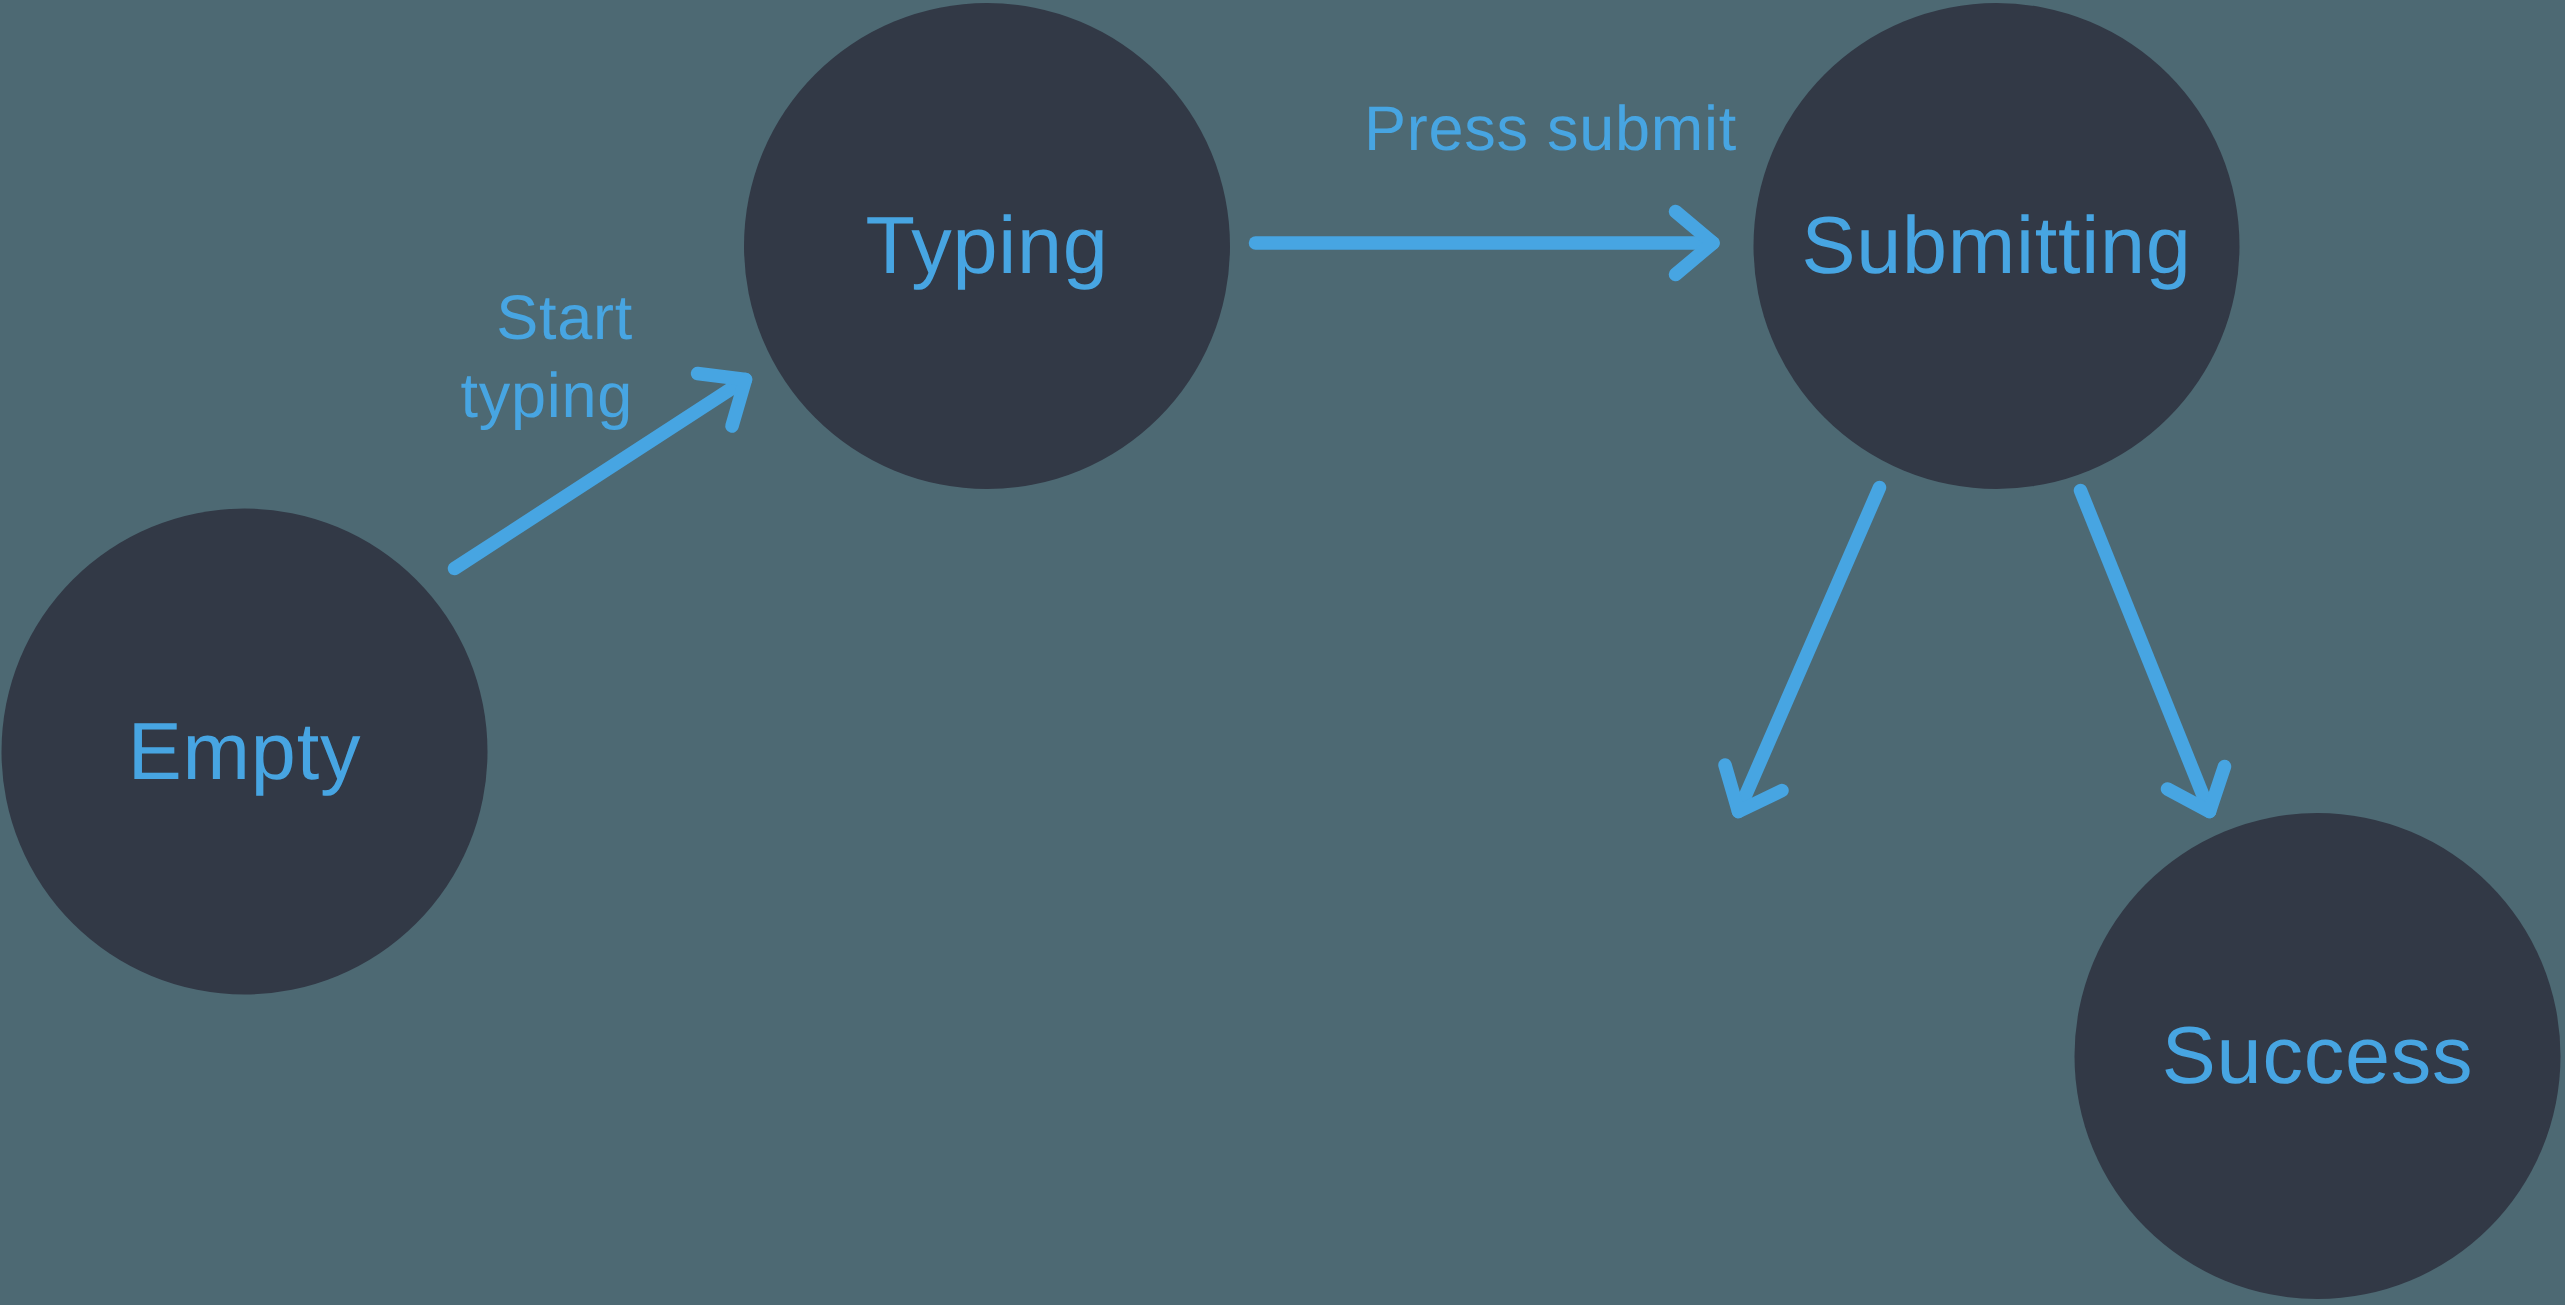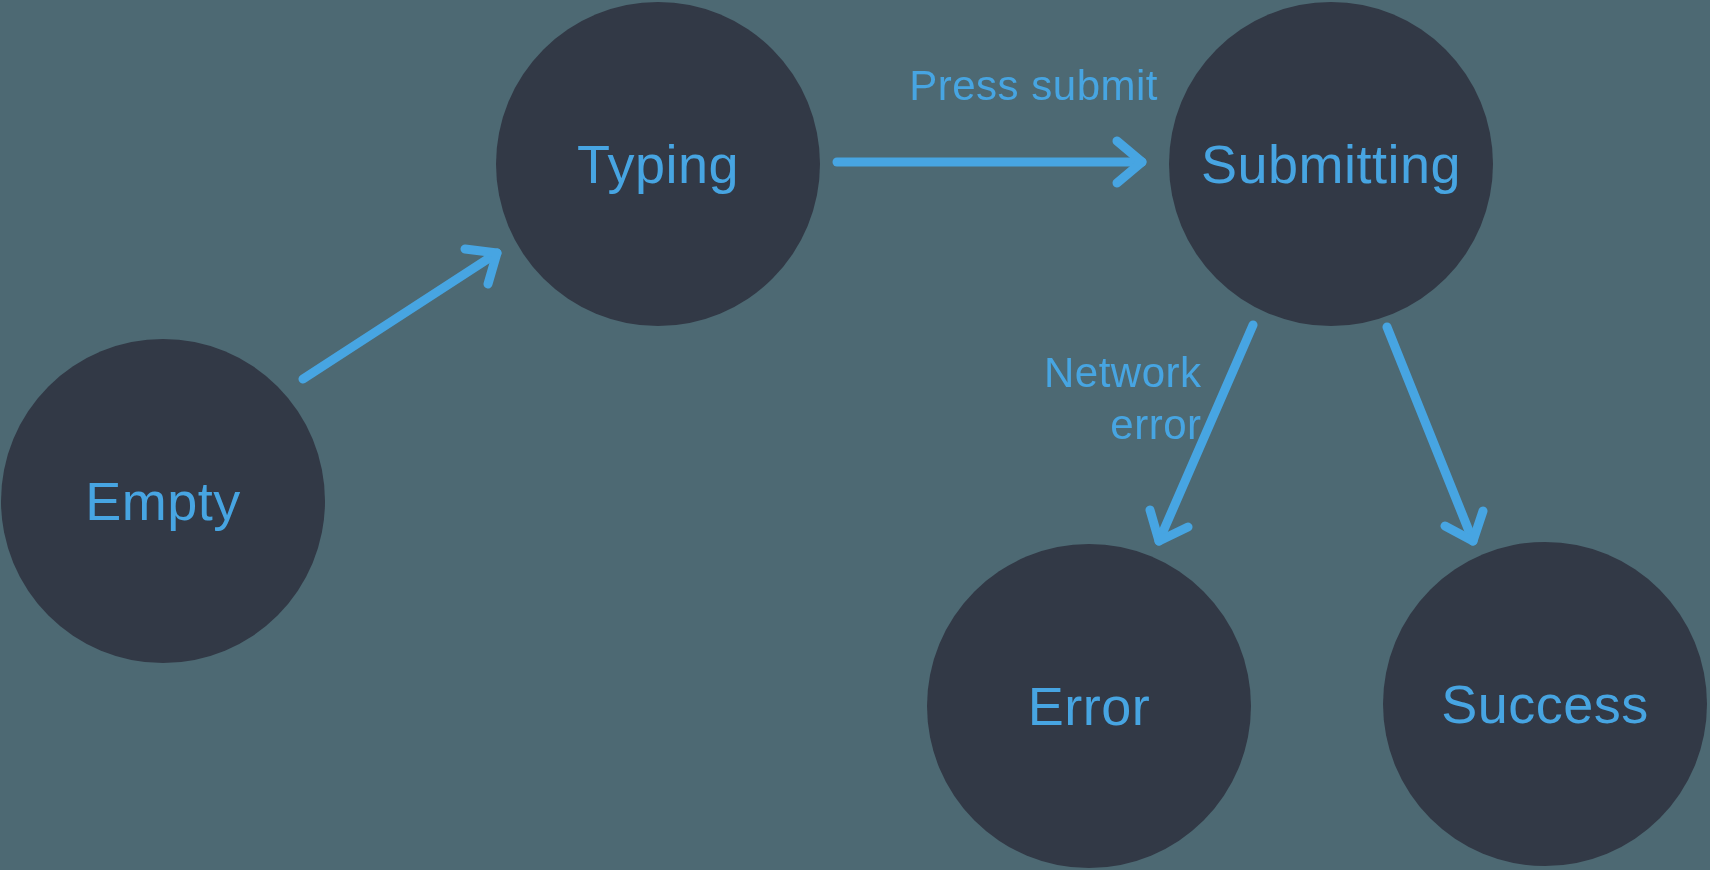--- a/index.html
+++ b/index.html
@@ -97,24 +97,21 @@
   </div>
 
   <div class="node" id="node-typing">
     <span class="node-label">Typing</span>
   </div>
 
   <div class="node" id="node-submitting">
     <span class="node-label">Submitting</span>
   </div>
 
-  <div class="node" id="node-error">
-    <span class="node-label">Error</span>
-  </div>
 
   <div class="node" id="node-success">
     <span class="node-label">Success</span>
   </div>
 
+  <div class="edge-label" id="label-start-typing">Start typing</div>
   <div class="edge-label" id="label-press-submit">Press submit</div>
-  <div class="edge-label" id="label-network-error">Network error</div>
 
 </div>
 
 </body></html>

